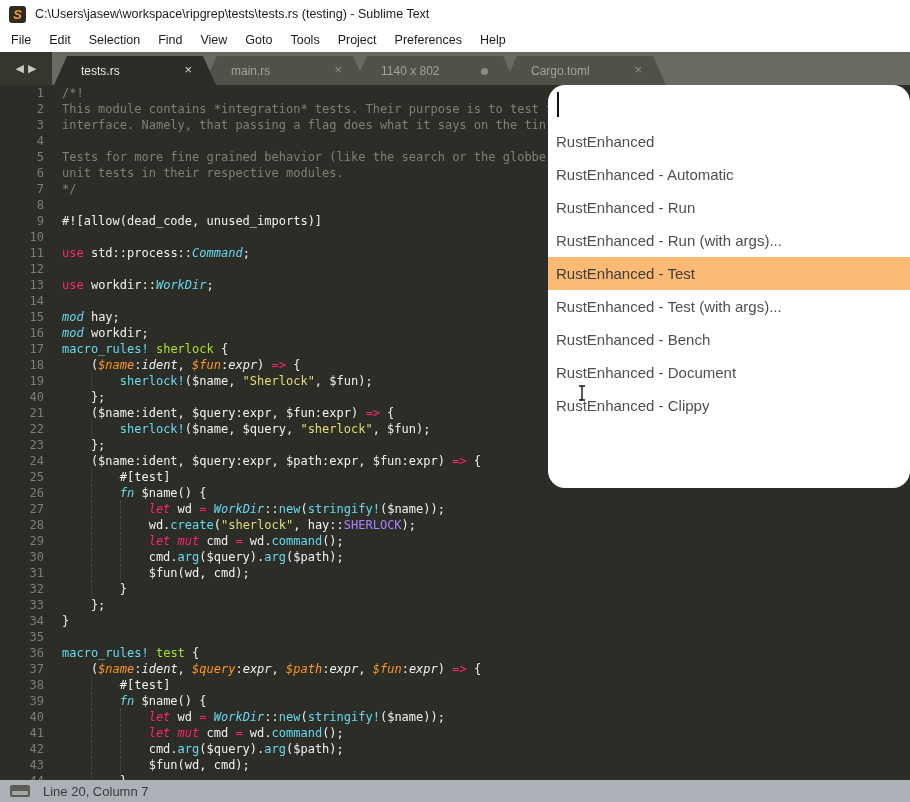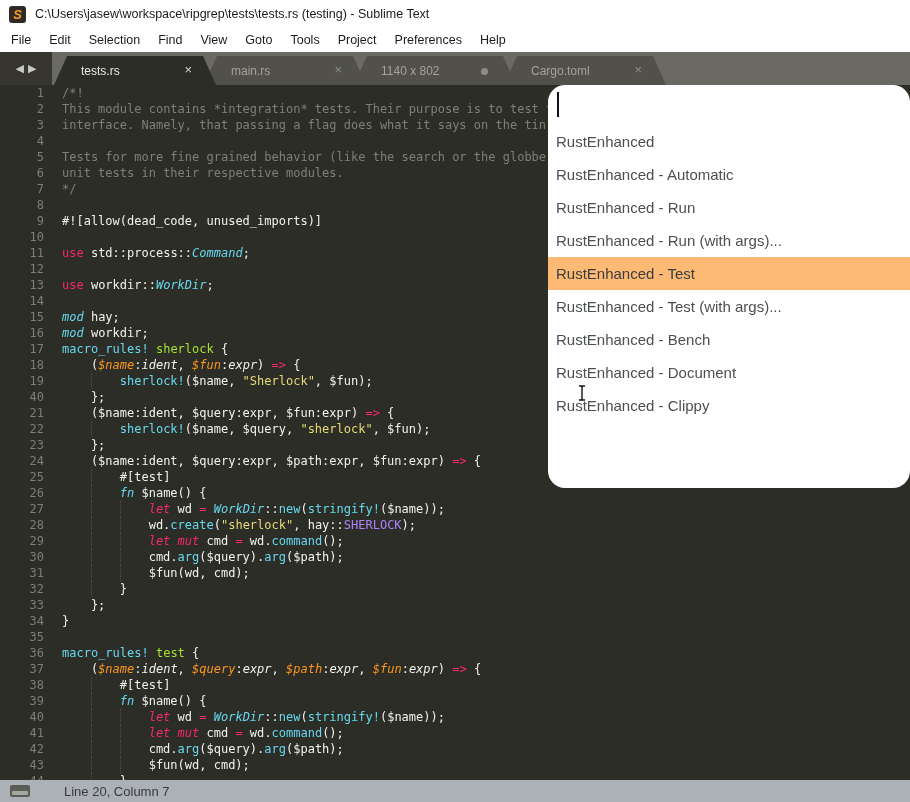--- a/index.html
+++ b/index.html
@@ -59,21 +59,21 @@
   #palette-caret{position:absolute;left:9px;top:7px;width:2px;height:25px;background:#111;}
   .pal-item{height:33px;display:flex;align-items:center;padding-left:8px;font-size:15px;
     color:#4c4f52;white-space:nowrap;}
   .pal-item.selected{background:#fdba74;color:#3a3d40;}
 
   
   #ibeam{position:absolute;left:577px;top:385px;z-index:9;}
 
   
   #statusbar{position:absolute;left:0;top:780px;width:910px;height:22px;background:#abb1b7;
-    display:flex;align-items:center;gap:21px;}
+    display:flex;align-items:center;}
   #status-icon{width:20px;height:12px;margin-left:10px;background:#5c5c56;border-radius:2px;
     position:relative;flex:0 0 auto;}
   #status-icon::after{content:"";position:absolute;left:2px;right:2px;bottom:2px;height:4px;
     background:#a3a8a3;border-radius:1px;}
   #status-text{margin-left:13px;font-size:13px;color:#3a3a3a;}
 </style>
 </head>
 <body>
 
 <div id="window">

